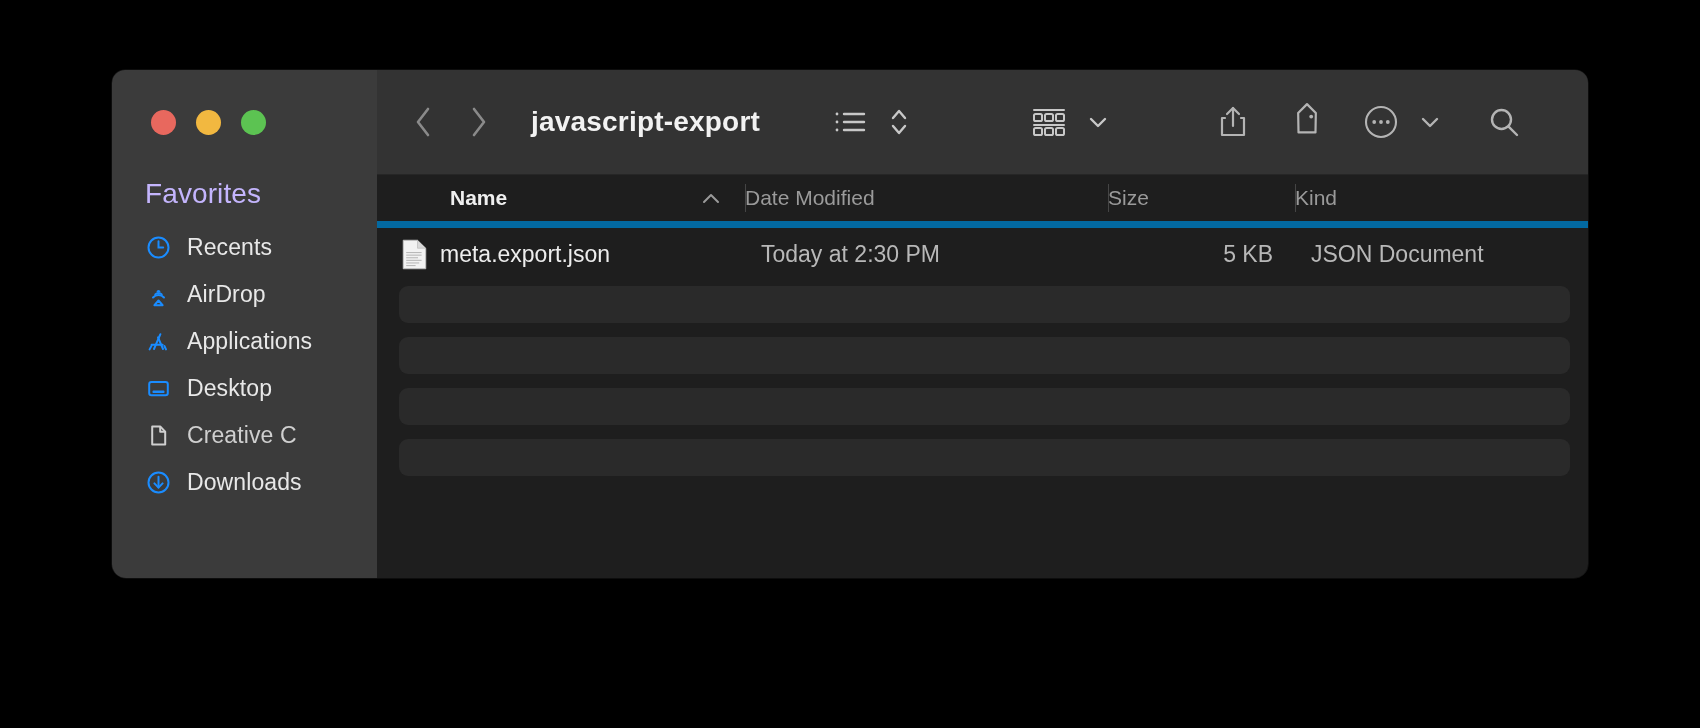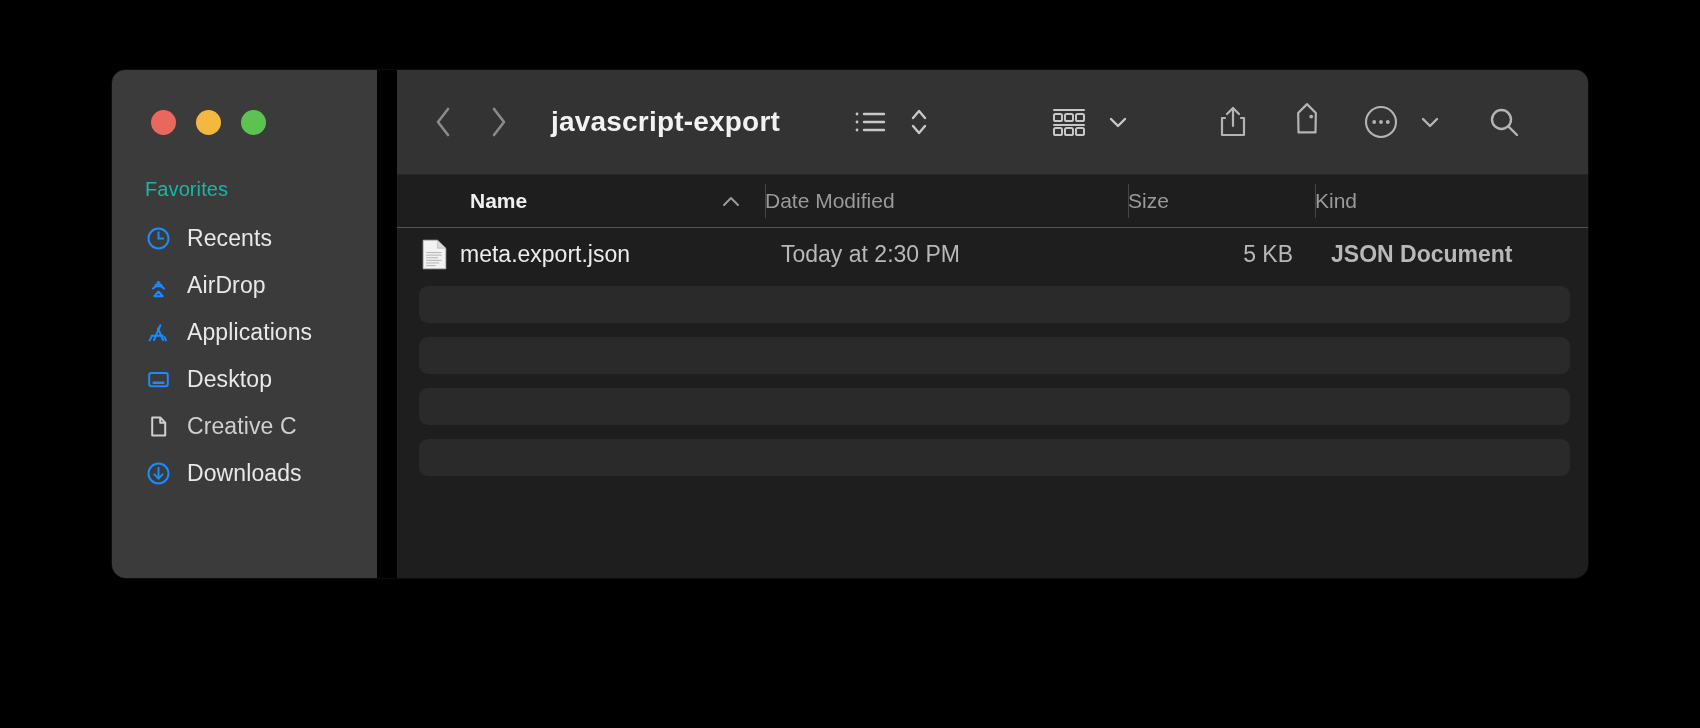--- a/index.html
+++ b/index.html
@@ -54,22 +54,22 @@
 
   #sidebar-scroll {
     position: absolute;
     top: 108px;
     left: 0;
     right: 0;
     bottom: 0;
   }
 
   .sidebar-section-title {
-    font-size: 20px;
-    color: #14b8a6;
+    font-size: 28px;
+    color: #c4b5fd;
     padding: 0 8px 0 33px;
     margin-bottom: 14px;
     letter-spacing: 0.1px;
   }
 
   .sidebar-item {
     display: flex;
     align-items: center;
     height: 47px;
     padding-left: 33px;
@@ -91,21 +91,20 @@
   }
   .sidebar-item.dimmed .sb-label { color: #cfcfcf; }
 
   
   #content-pane {
     flex: 1 1 auto;
     display: flex;
     flex-direction: column;
     background: #1e1e1e;
     min-width: 0;
-    margin-left: 20px;
   }
 
   
   #toolbar {
     height: 105px;
     flex: 0 0 105px;
     background: #333333;
     display: flex;
     align-items: center;
     padding: 0 30px 0 20px;
@@ -141,21 +140,21 @@
     gap: 9px;
   }
 
   
   #column-header {
     height: 53px;
     flex: 0 0 53px;
     background: #1e1e1e;
     display: flex;
     align-items: center;
-    border-bottom: 1px solid #0369a1;
+    border-bottom: 7px solid #0369a1;
   }
   .col {
     display: flex;
     align-items: center;
     height: 100%;
     position: relative;
     font-size: 21px;
     color: #9a9a9a;
     white-space: nowrap;
   }
@@ -213,21 +212,21 @@
     overflow: hidden;
     text-overflow: ellipsis;
   }
   .fr-date { width: 363px; flex: 0 0 363px; padding-left: 16px; color: #b8b8b8; }
   .fr-size {
     width: 187px; flex: 0 0 187px;
     padding-right: 22px;
     text-align: right;
     color: #b8b8b8;
   }
-  .fr-kind { flex: 1 1 auto; padding-left: 16px; color: #b8b8b8; font-weight: bold; }
+  .fr-kind { flex: 1 1 auto; padding-left: 16px; color: #b8b8b8; }
 
   .skeleton-row {
     height: 37px;
     margin: 14px 18px 0 22px;
     background: #2a2a2a;
     border-radius: 9px;
   }
   .skeleton-row.first { margin-top: 7px; }
 
   svg { display: block; overflow: visible; }

